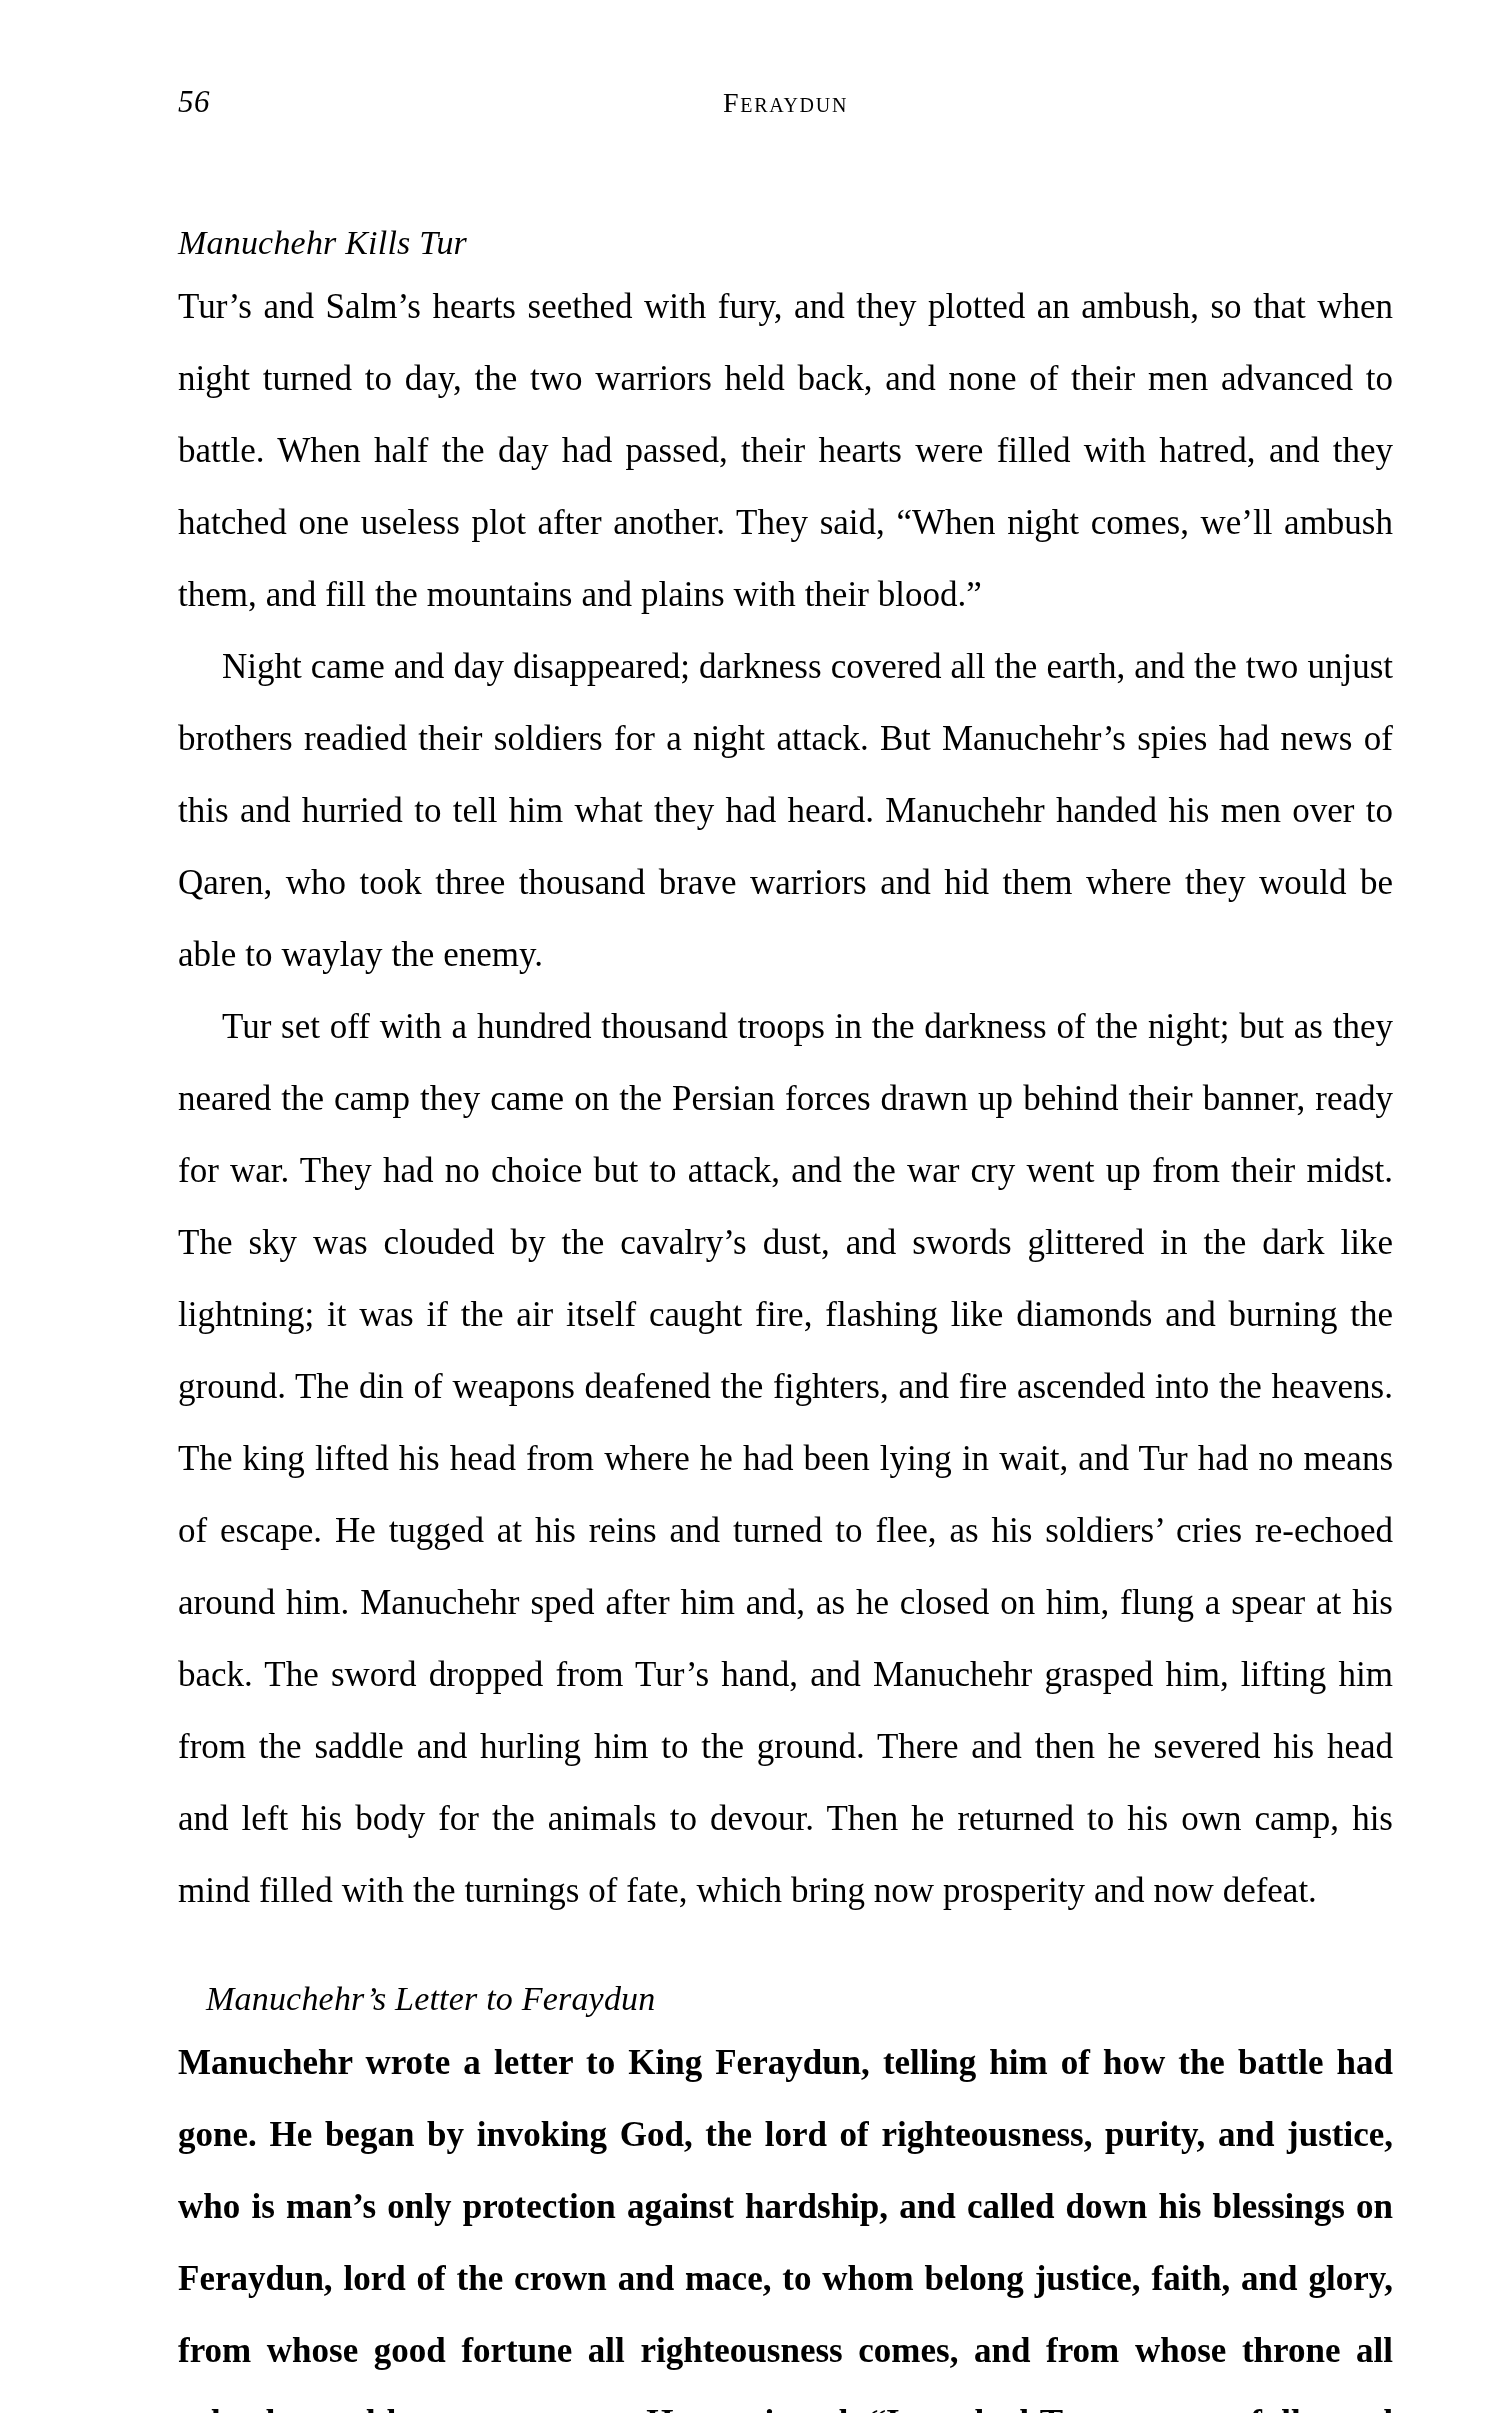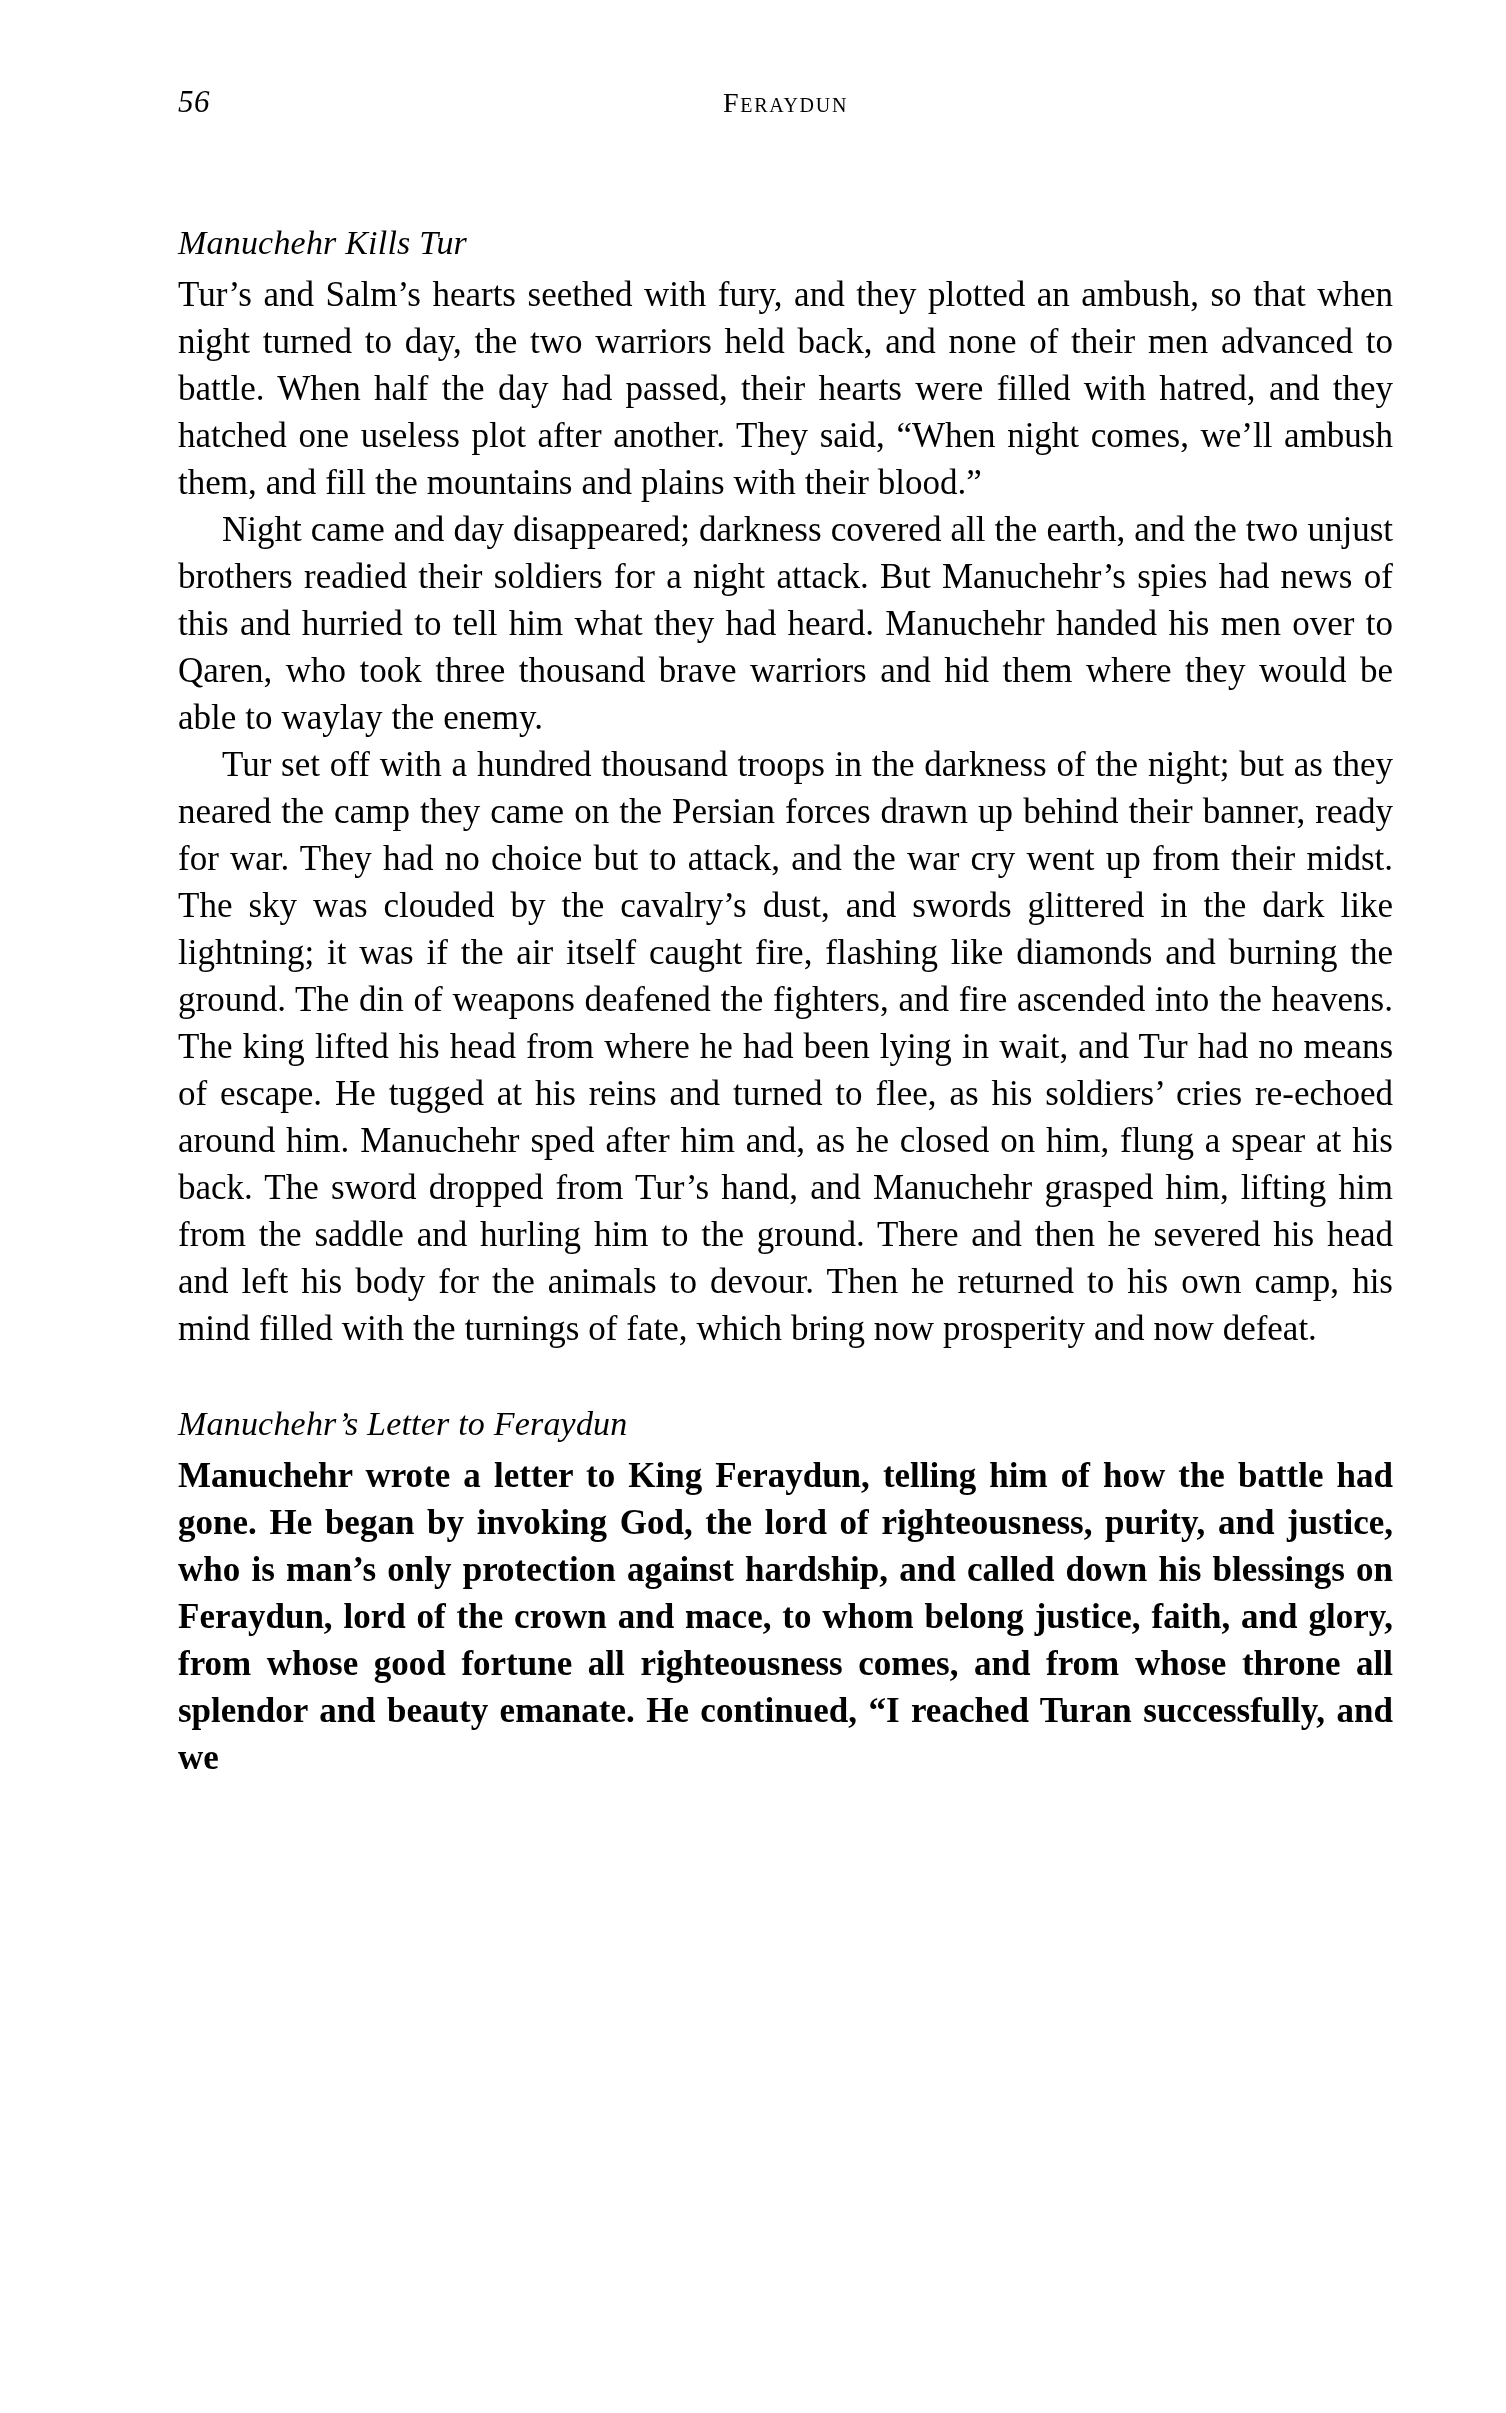--- a/index.html
+++ b/index.html
@@ -62,26 +62,27 @@
   h2.section-heading {
     margin: 0;
     font-size: 34px;
     line-height: 56px;
     font-weight: normal;
     font-style: italic;
     letter-spacing: 0.2px;
   }
   h2.section-heading.spaced {
     margin-top: 44px;
+    margin-left: 28px;
   }
 
   p.body-text {
     margin: 0;
     font-size: 35px;
-    line-height: 47px;
+    line-height: 72px;
     text-align: justify;
     text-justify: inter-word;
     word-spacing: 0.2px;
     hyphens: none;
   }
   p.body-text.indent {
     text-indent: 44px;
   }
   p.body-text.last-flush {
     text-align-last: left;

